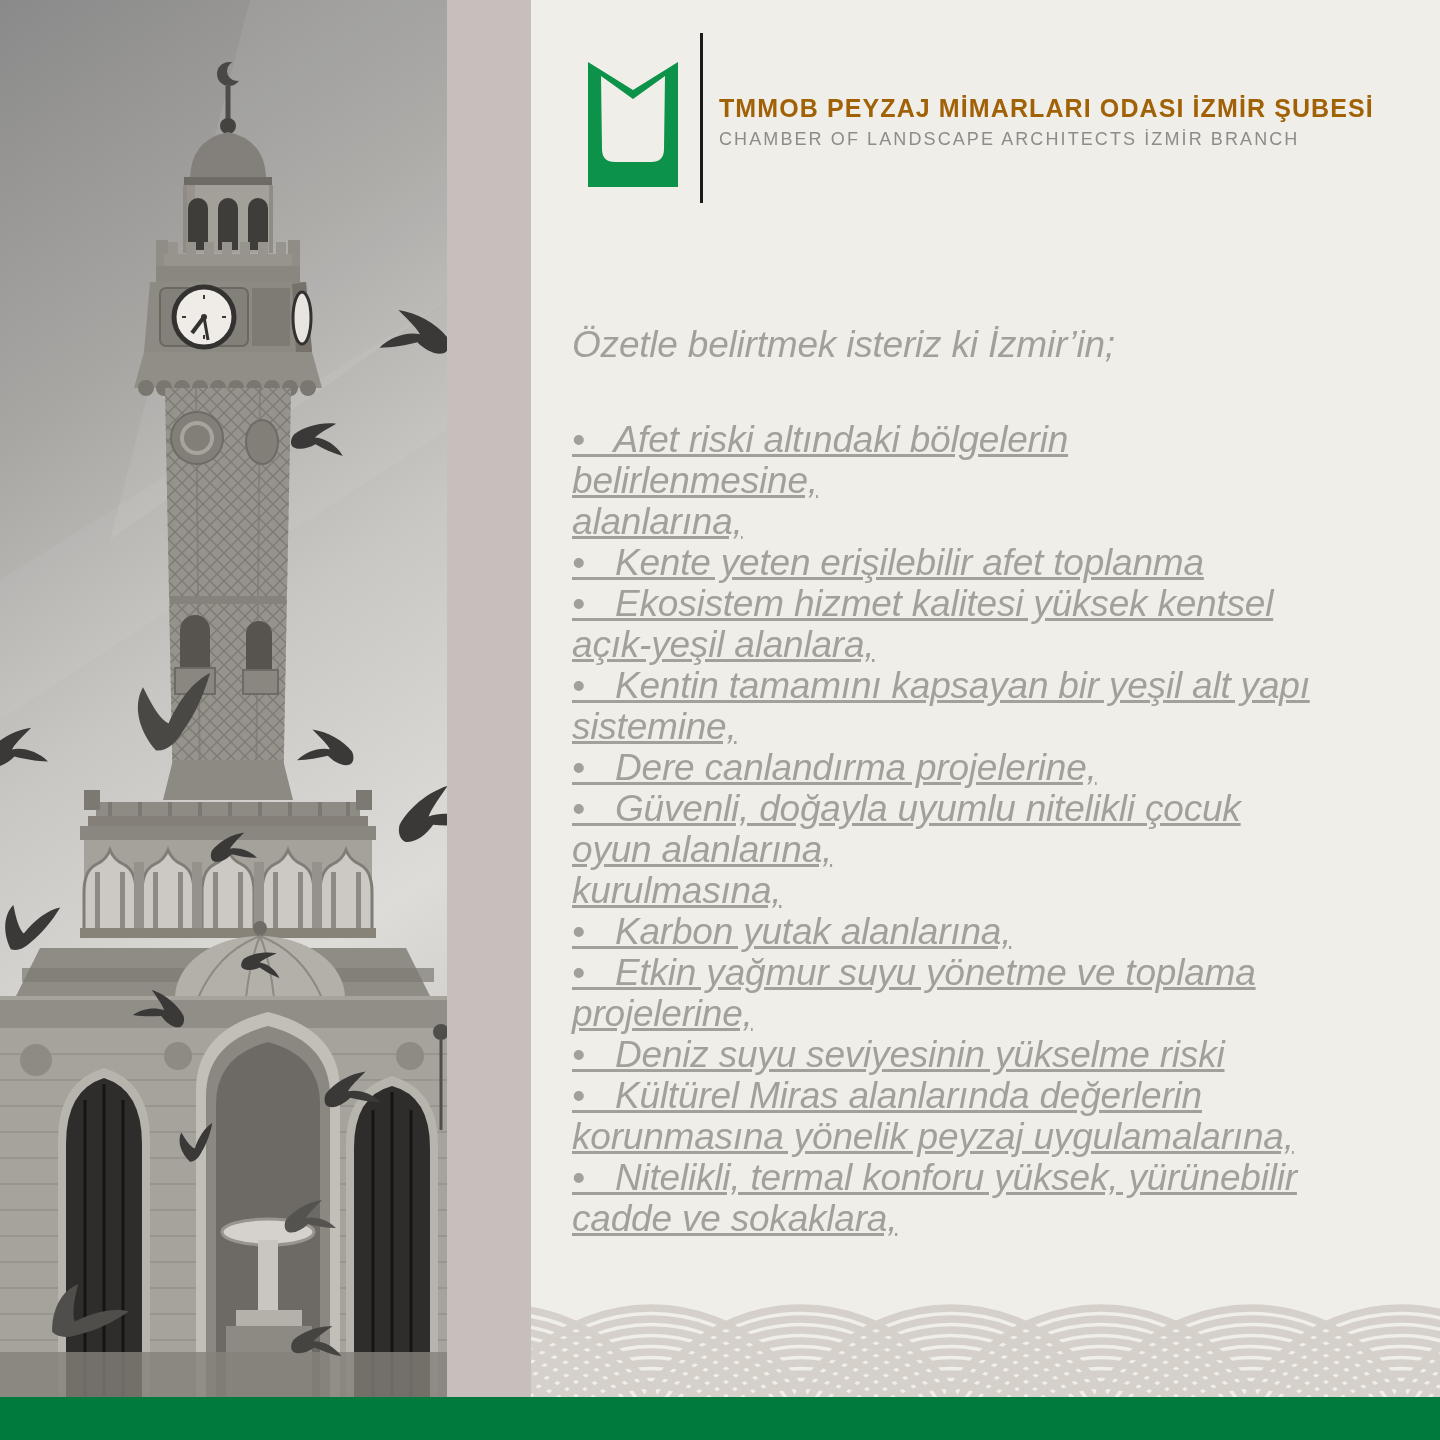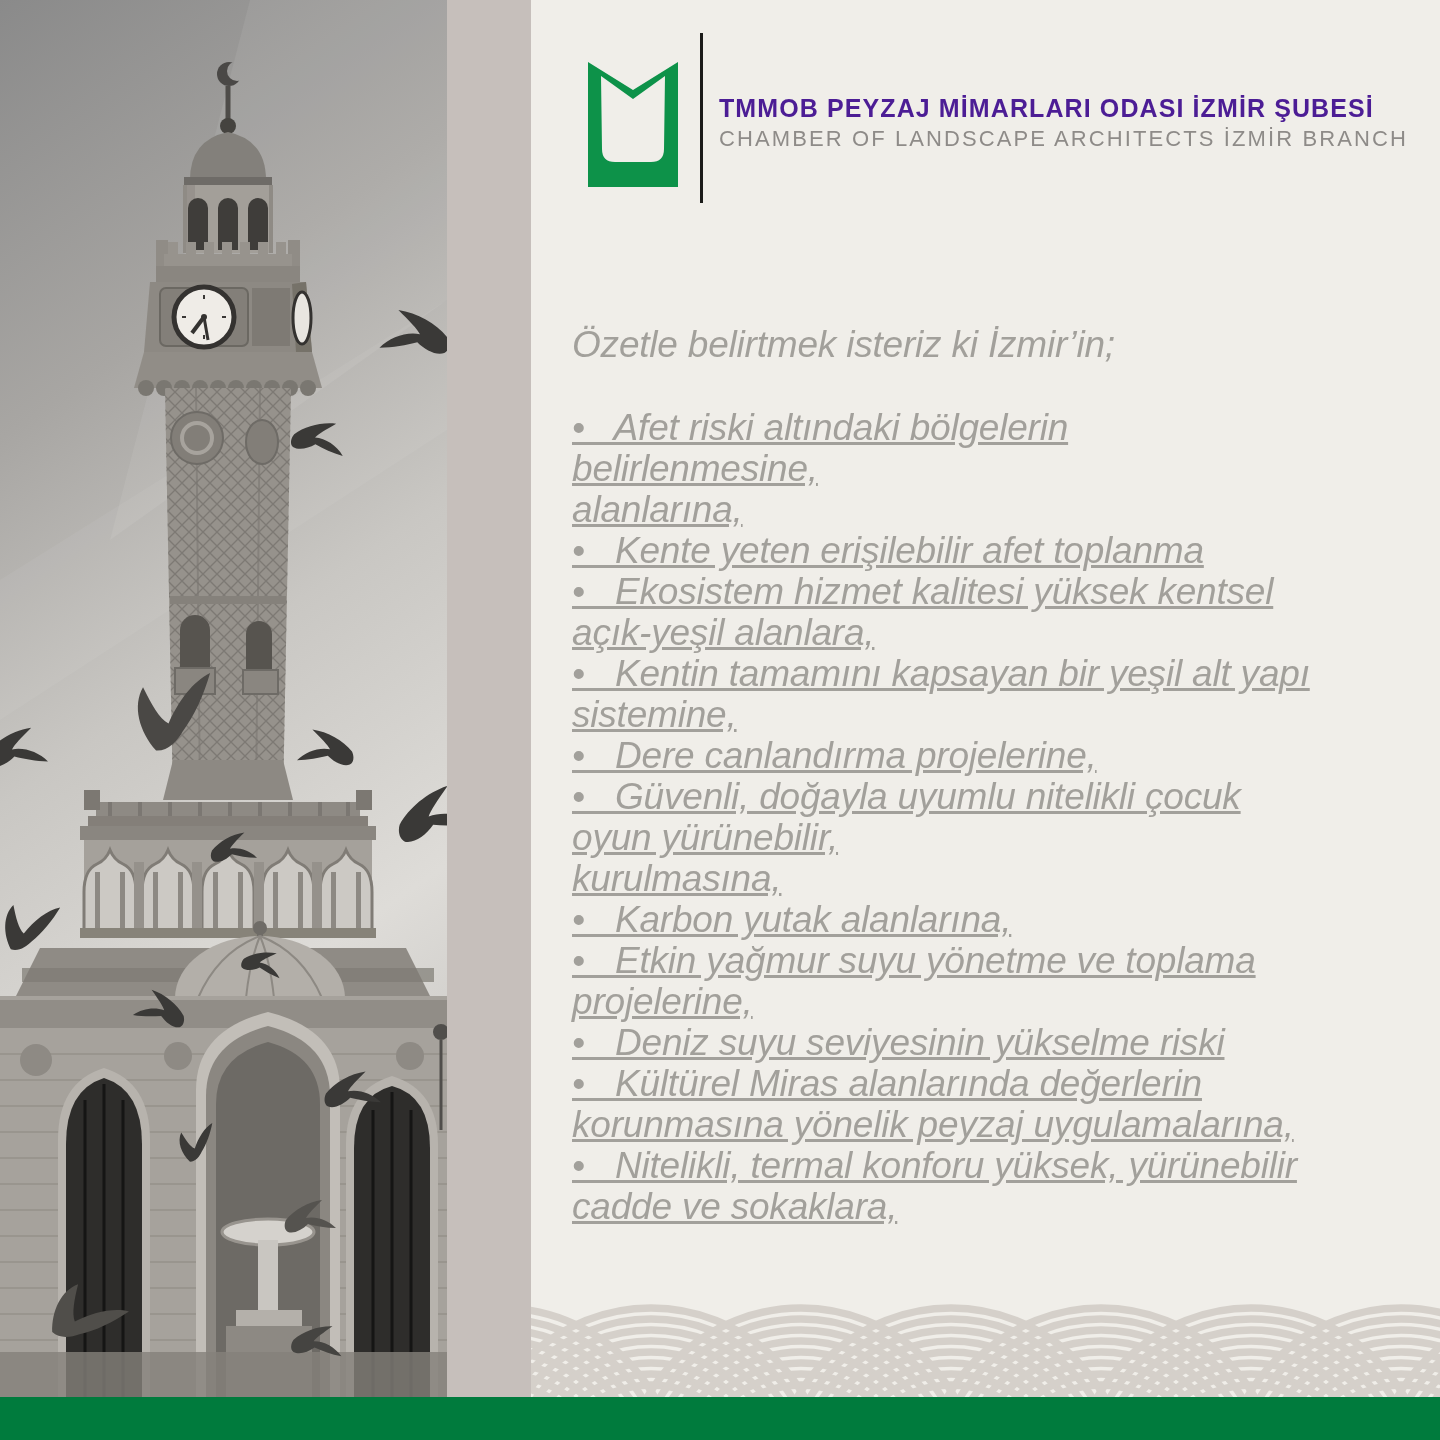--- a/index.html
+++ b/index.html
@@ -12,33 +12,33 @@
   .photo svg{display:block;width:447px;height:1397px;}
   
   .stripe{position:absolute;left:447px;top:0;width:84px;height:1397px;background:#c6bfbb;}
   
   .content-bg{position:absolute;left:531px;top:0;width:909px;height:1397px;background:#f0eee9;}
   
   .logo{position:absolute;left:588px;top:52px;width:90px;height:135px;}
   .v-divider{position:absolute;left:700px;top:33px;width:3px;height:170px;background:#1b1b19;}
   .org{position:absolute;left:719px;top:94px;width:700px;}
   .org-tr{
-    font-size:25px;font-weight:bold;color:#4c1d95;letter-spacing:1.1px;
+    font-size:25px;font-weight:bold;color:#a16207;letter-spacing:1.1px;
     line-height:29px;white-space:nowrap;
   }
   .org-en{
-    font-size:22px;font-weight:normal;color:#8e8b88;letter-spacing:2.1px;
+    font-size:18px;font-weight:normal;color:#8e8b88;letter-spacing:2.1px;
     line-height:24px;margin-top:4px;white-space:nowrap;
   }
   
   .bodytext{
     position:absolute;left:572px;top:323px;width:868px;
     color:#a2a09b;font-style:italic;font-size:37px;letter-spacing:-0.2px;
   }
-  .intro{line-height:44px;margin-bottom:40px;white-space:pre;}
+  .intro{line-height:44px;margin-bottom:52px;white-space:pre;}
   .line{line-height:41px;white-space:pre;text-decoration:underline;}
   
   .pattern{position:absolute;left:531px;top:1303px;width:909px;height:94px;}
   .greenbar{position:absolute;left:0;top:1397px;width:1440px;height:43px;background:#007b3d;}
 </style>
 </head>
 <body>
 
 <div class="canvas">
 
@@ -301,21 +301,21 @@
         <div class="line">•&nbsp;&nbsp; Afet riski altındaki bölgelerin</div>
         <div class="line">belirlenmesine,</div>
         <div class="line">alanlarına,</div>
         <div class="line">•&nbsp;&nbsp; Kente yeten erişilebilir afet toplanma</div>
         <div class="line">•&nbsp;&nbsp; Ekosistem hizmet kalitesi yüksek kentsel</div>
         <div class="line">açık-yeşil alanlara,</div>
         <div class="line">•&nbsp;&nbsp; Kentin tamamını kapsayan bir yeşil alt yapı</div>
         <div class="line">sistemine,</div>
         <div class="line">•&nbsp;&nbsp; Dere canlandırma projelerine,</div>
         <div class="line">•&nbsp;&nbsp; Güvenli, doğayla uyumlu nitelikli çocuk</div>
-        <div class="line">oyun yürünebilir,</div>
+        <div class="line">oyun alanlarına,</div>
         <div class="line">kurulmasına,</div>
         <div class="line">•&nbsp;&nbsp; Karbon yutak alanlarına,</div>
         <div class="line">•&nbsp;&nbsp; Etkin yağmur suyu yönetme ve toplama</div>
         <div class="line">projelerine,</div>
         <div class="line">•&nbsp;&nbsp; Deniz suyu seviyesinin yükselme riski</div>
         <div class="line">•&nbsp;&nbsp; Kültürel Miras alanlarında değerlerin</div>
         <div class="line">korunmasına yönelik peyzaj uygulamalarına,</div>
         <div class="line">•&nbsp;&nbsp; Nitelikli, termal konforu yüksek, yürünebilir</div>
         <div class="line">cadde ve sokaklara,</div>
       </div>

